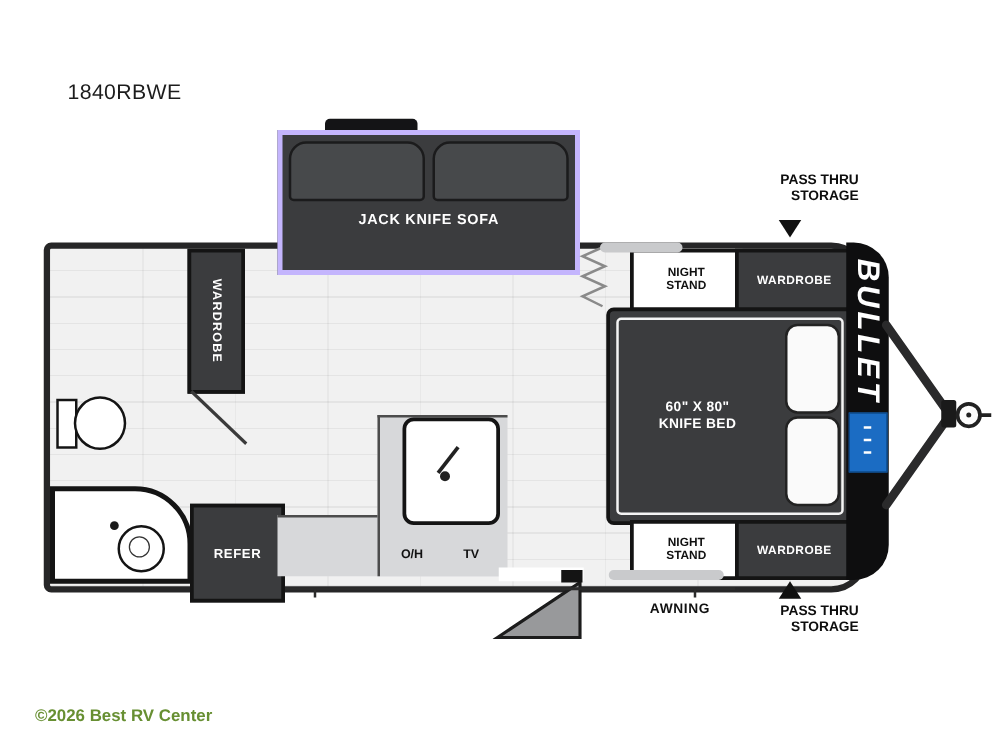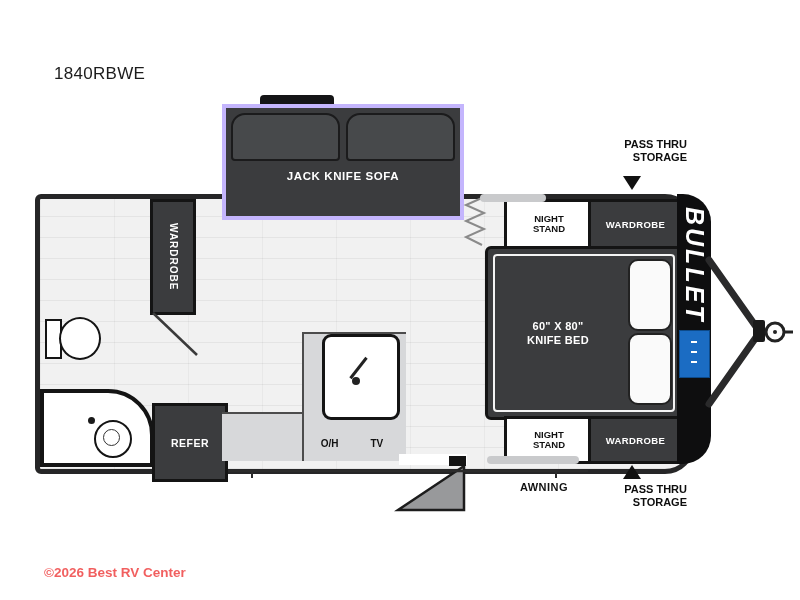--- a/index.html
+++ b/index.html
@@ -76,21 +76,21 @@
   .bluebox i{position:absolute;left:11px;width:6px;height:2px;background:#fff;}
 
   
   .pt-lbl{width:104px;text-align:right;font-size:11px;font-weight:bold;color:#0d0d0d;line-height:1.18;}
   .arr-down{left:623px;top:176px;width:0;height:0;border-left:9px solid transparent;border-right:9px solid transparent;border-top:14px solid #111;}
   .arr-up{left:623px;top:465px;width:0;height:0;border-left:9px solid transparent;border-right:9px solid transparent;border-bottom:14px solid #111;}
 
   .awn-lbl{left:498px;top:481px;width:92px;text-align:center;font-size:11px;font-weight:bold;color:#111;letter-spacing:.5px;}
   .doorgap{left:399px;top:454px;width:68px;height:11px;background:#fff;}
 
-  .watermark{left:28px;top:565px;font-size:13.5px;font-weight:600;color:#ef4444;opacity:.85;margin-left:16px;}
+  .watermark{left:28px;top:565px;font-size:13.5px;font-weight:600;color:#4d7c0f;opacity:.85;}
 </style>
 </head>
 <body>
 
 <div class="stage">
 
   <div class="abs title">1840RBWE</div>
 
   <div class="abs body"></div>
 

